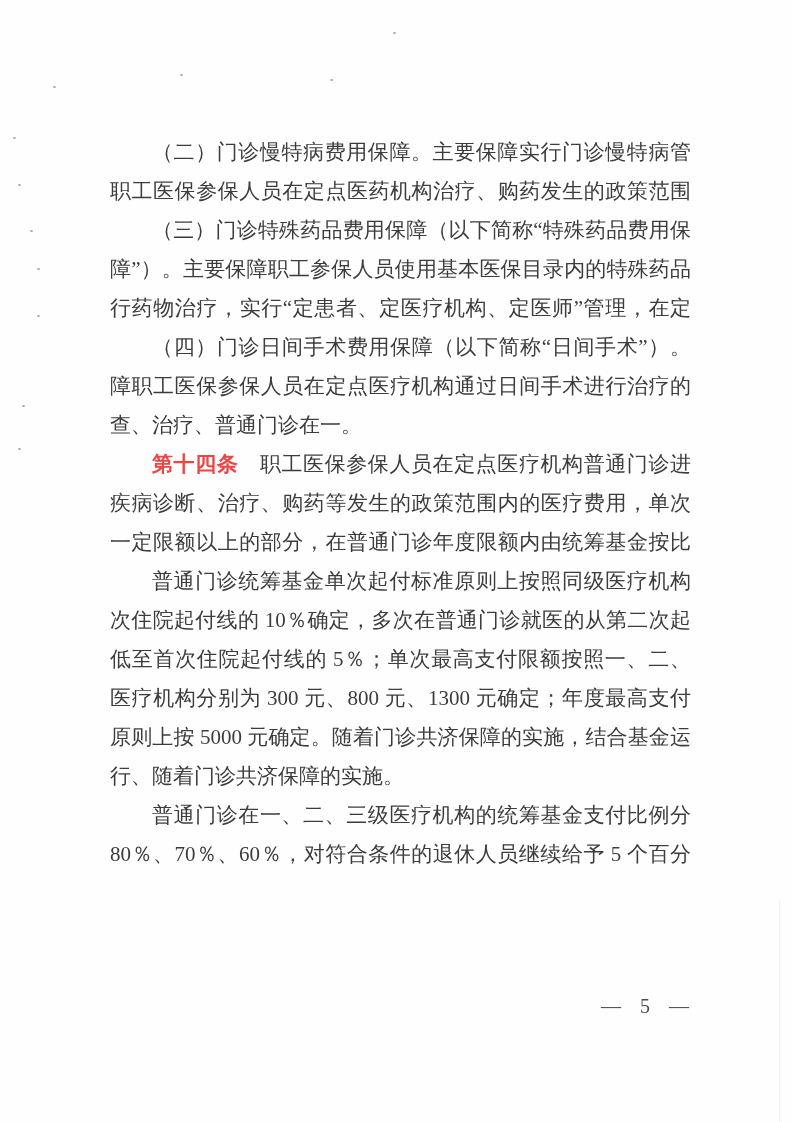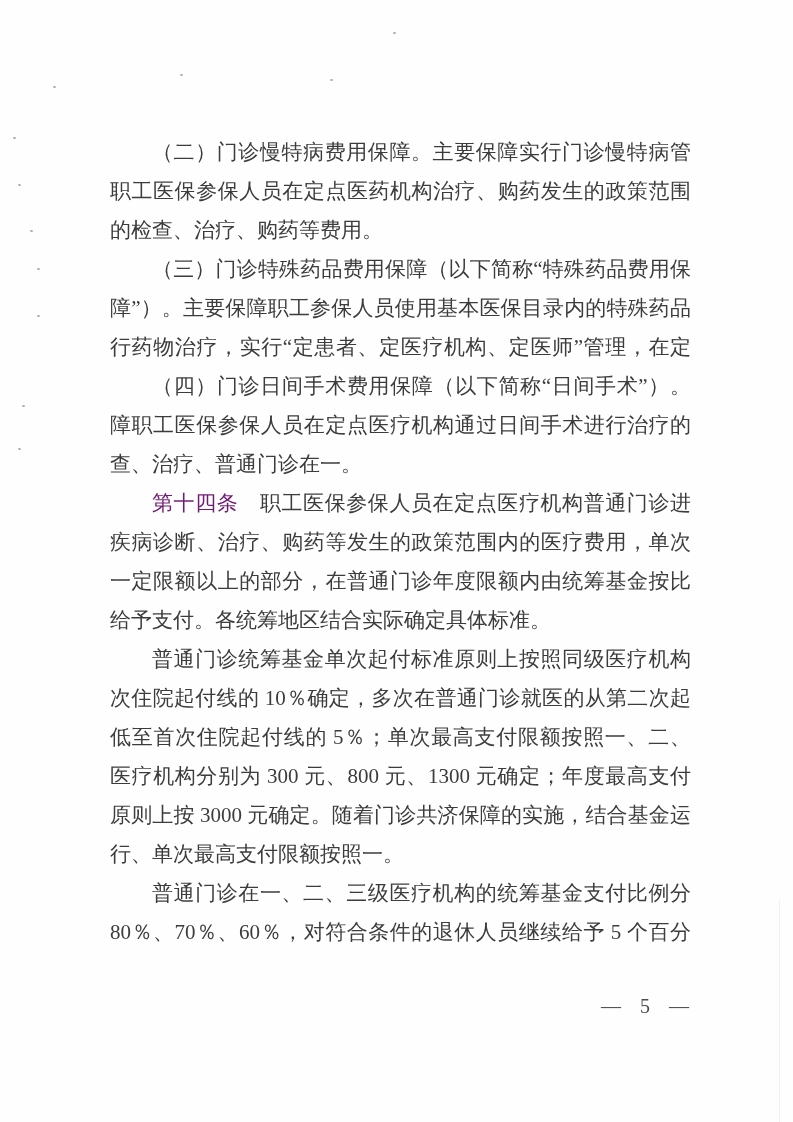--- a/index.html
+++ b/index.html
@@ -29,22 +29,22 @@
     overflow: hidden;
   }
   .line.justify {
     text-align: justify;
     text-align-last: justify;
   }
   .line.indent {
     text-indent: 2em;
   }
   .term {
-    font-weight: 400;
-    color: #701a75;
+    font-weight: 700;
+    color: #ef4444;
   }
   .page-number {
     position: absolute;
     left: 586px;
     top: 995px;
     width: 120px;
     color: #4a4a4a;
     font-size: 20px;
     letter-spacing: 2px;
     word-spacing: 10px;
@@ -81,36 +81,34 @@
   <div class="speck" style="left:30px;  top:230px;"></div>
   <div class="speck" style="left:37px;  top:268px;"></div>
   <div class="speck" style="left:37px;  top:315px;"></div>
   <div class="speck" style="left:22px;  top:405px;"></div>
   <div class="speck" style="left:18px;  top:448px;"></div>
   <div class="scan-line"></div>
 
   <main class="doc-body">
     <div class="line indent justify">（二）门诊慢特病费用保障。主要保障实行门诊慢特病管理的</div>
     <div class="line justify">职工医保参保人员在定点医药机构治疗、购药发生的政策范围内</div>
-    <div class="line">的检查、治疗、购药等费用。</div>
     <div class="line indent justify">（三）门诊特殊药品费用保障（以下简称“特殊药品费用保</div>
     <div class="line justify">障”）。主要保障职工参保人员使用基本医保目录内的特殊药品进</div>
     <div class="line justify">行药物治疗，实行“定患者、定医疗机构、定医师”管理，在定点医疗</div>
     <div class="line indent justify">（四）门诊日间手术费用保障（以下简称“日间手术”）。主要保</div>
     <div class="line justify">障职工医保参保人员在定点医疗机构通过日间手术进行治疗的检</div>
     <div class="line">查、治疗、普通门诊在一。</div>
     <div class="line indent justify"><span class="term">第十四条</span><span>　职工医保参保人员在定点医疗机构普通门诊进行</span></div>
     <div class="line justify">疾病诊断、治疗、购药等发生的政策范围内的医疗费用，单次超过</div>
     <div class="line justify">一定限额以上的部分，在普通门诊年度限额内由统筹基金按比例</div>
-    <div class="line">给予支付。各统筹地区结合实际确定具体标准。</div>
     <div class="line indent justify">普通门诊统筹基金单次起付标准原则上按照同级医疗机构首</div>
     <div class="line justify">次住院起付线的 10％确定，多次在普通门诊就医的从第二次起降</div>
     <div class="line justify">低至首次住院起付线的 5％；单次最高支付限额按照一、二、三级</div>
     <div class="line justify">医疗机构分别为 300 元、800 元、1300 元确定；年度最高支付限额</div>
-    <div class="line justify">原则上按 3000 元确定。随着门诊共济保障的实施，结合基金运</div>
-    <div class="line">行、单次最高支付限额按照一。</div>
+    <div class="line justify">原则上按 5000 元确定。随着门诊共济保障的实施，结合基金运</div>
+    <div class="line">行、随着门诊共济保障的实施。</div>
     <div class="line indent justify">普通门诊在一、二、三级医疗机构的统筹基金支付比例分别为</div>
     <div class="line justify">80％、70％、60％，对符合条件的退休人员继续给予 5 个百分点的</div>
   </main>
 
   <div class="page-number">— 5 —</div>
 
 </div>
 
 </body></html>

